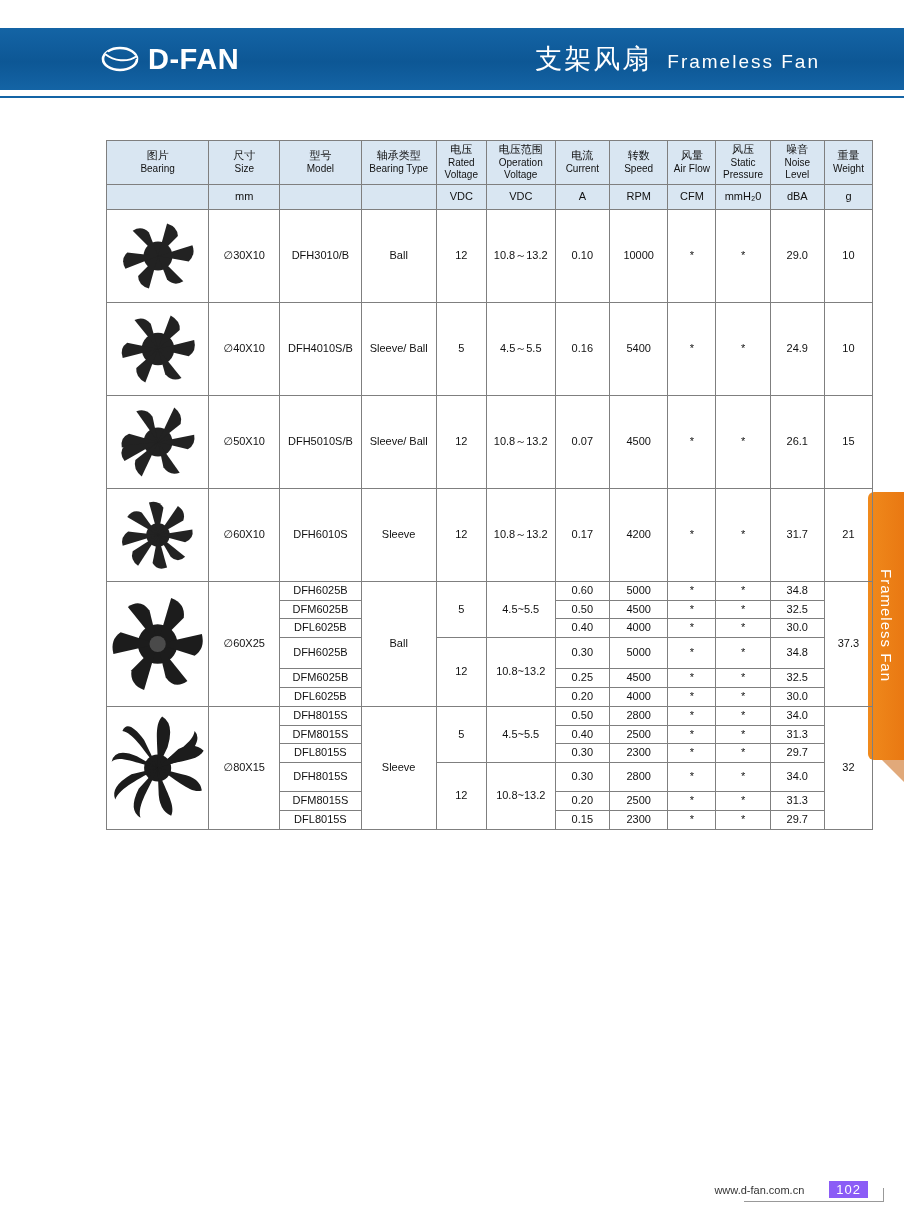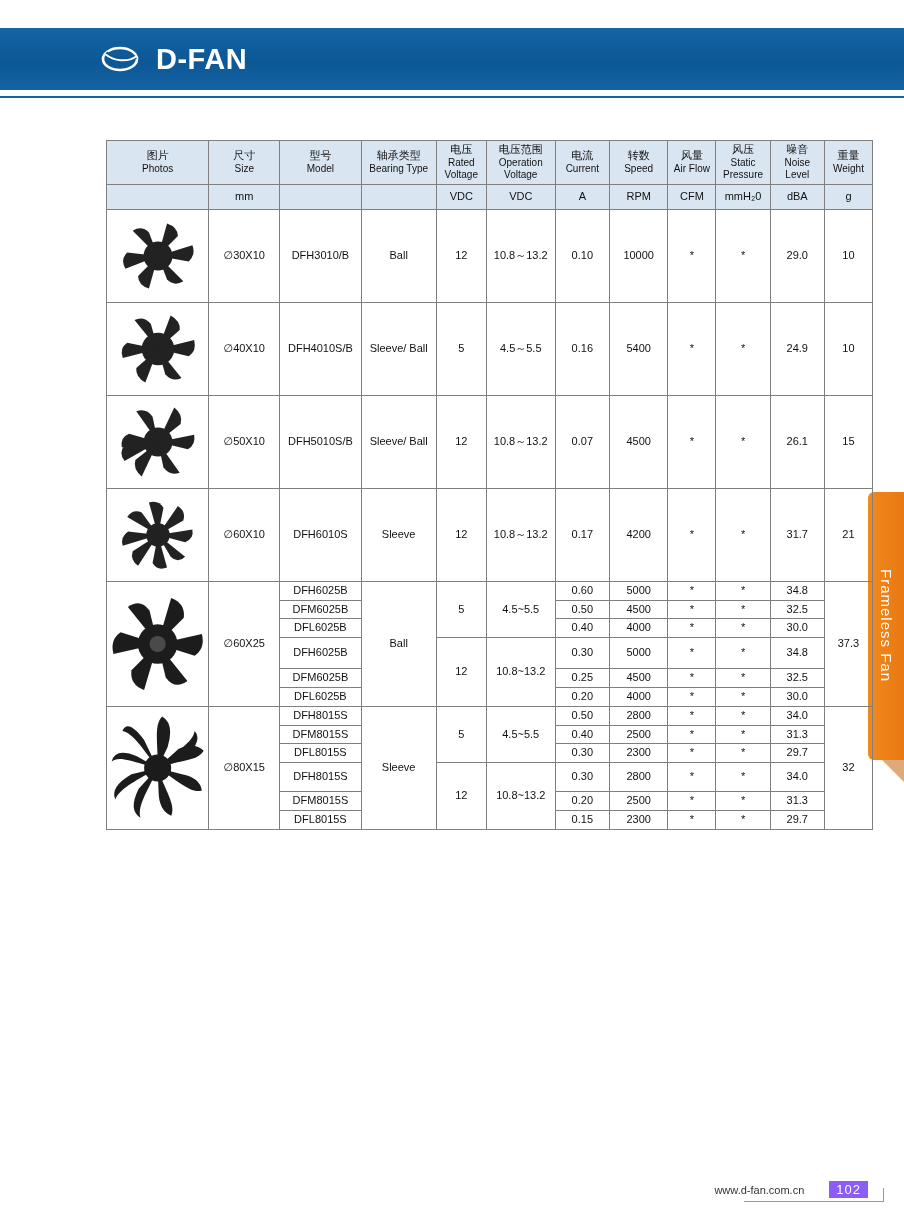--- a/index.html
+++ b/index.html
@@ -30,21 +30,21 @@
   .header-inner {
     display: flex;
     align-items: center;
     width: 100%;
     padding: 0 40px 0 100px;
     box-sizing: border-box;
   }
   .logo {
     display: flex;
     align-items: center;
-    gap: 16px;
+    gap: 8px;
   }
   .logo-mark {
     width: 40px;
     height: 30px;
     position: relative;
   }
   .logo-mark svg { display: block; }
   .logo-text {
     color: #ffffff;
     font-size: 29px;
@@ -208,20 +208,24 @@
   <div class="header-inner">
     <div class="logo">
       <span class="logo-mark">
         <svg width="40" height="30" viewBox="0 0 40 30">
           <ellipse cx="20" cy="15" rx="17" ry="11" fill="none" stroke="#ffffff" stroke-width="2.6"></ellipse>
           <path d="M6 9 C14 16, 26 18, 36 13" fill="none" stroke="#0d5795" stroke-width="4"></path>
           <path d="M5 10 C14 17, 27 19, 37 12" fill="none" stroke="#ffffff" stroke-width="2"></path>
         </svg>
       </span>
       <span class="logo-text">D-FAN</span>
+    </div>
+    <div class="header-titles">
+      <span class="title-cn">支架风扇</span>
+      <span class="title-en">Frameless Fan</span>
     </div>
   </div>
 </div>
 <div class="header-rule"></div>
 
 <div class="side-tab">
   <span>Frameless Fan</span>
 </div>
 <div class="side-tab-notch"></div>
 
@@ -238,21 +242,21 @@
         <col style="width:56px">
       <col style="width:46px">
         <col style="width:52px">
         <col style="width:52px">
         <col style="width:46px">
     </colgroup>
     <thead>
       <tr>
         <td rowspan="1">
           <span class="hd-cn">图片</span>
-          <span class="hd-en">Photos</span>
+          <span class="hd-en">Bearing</span>
         </td>
         <td>
           <span class="hd-cn">尺寸</span>
           <span class="hd-en">Size</span>
         </td>
         <td>
           <span class="hd-cn">型号</span>
           <span class="hd-en">Model</span>
         </td>
         <td>

